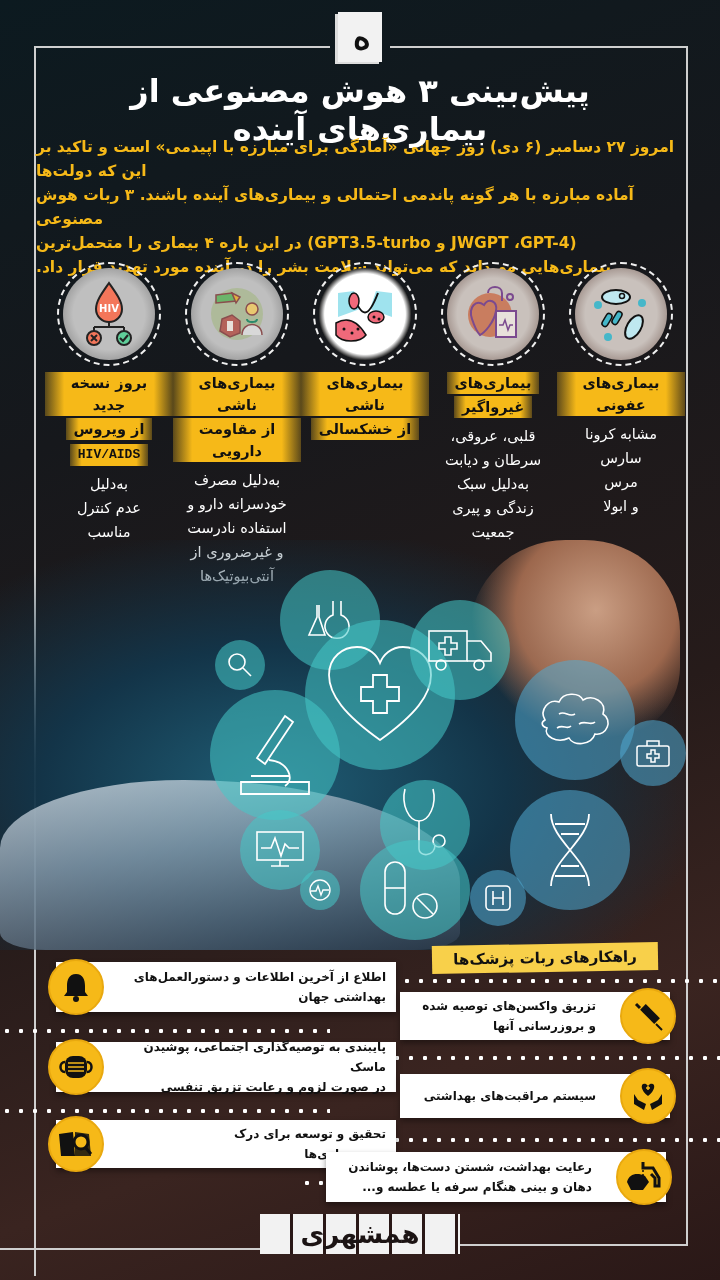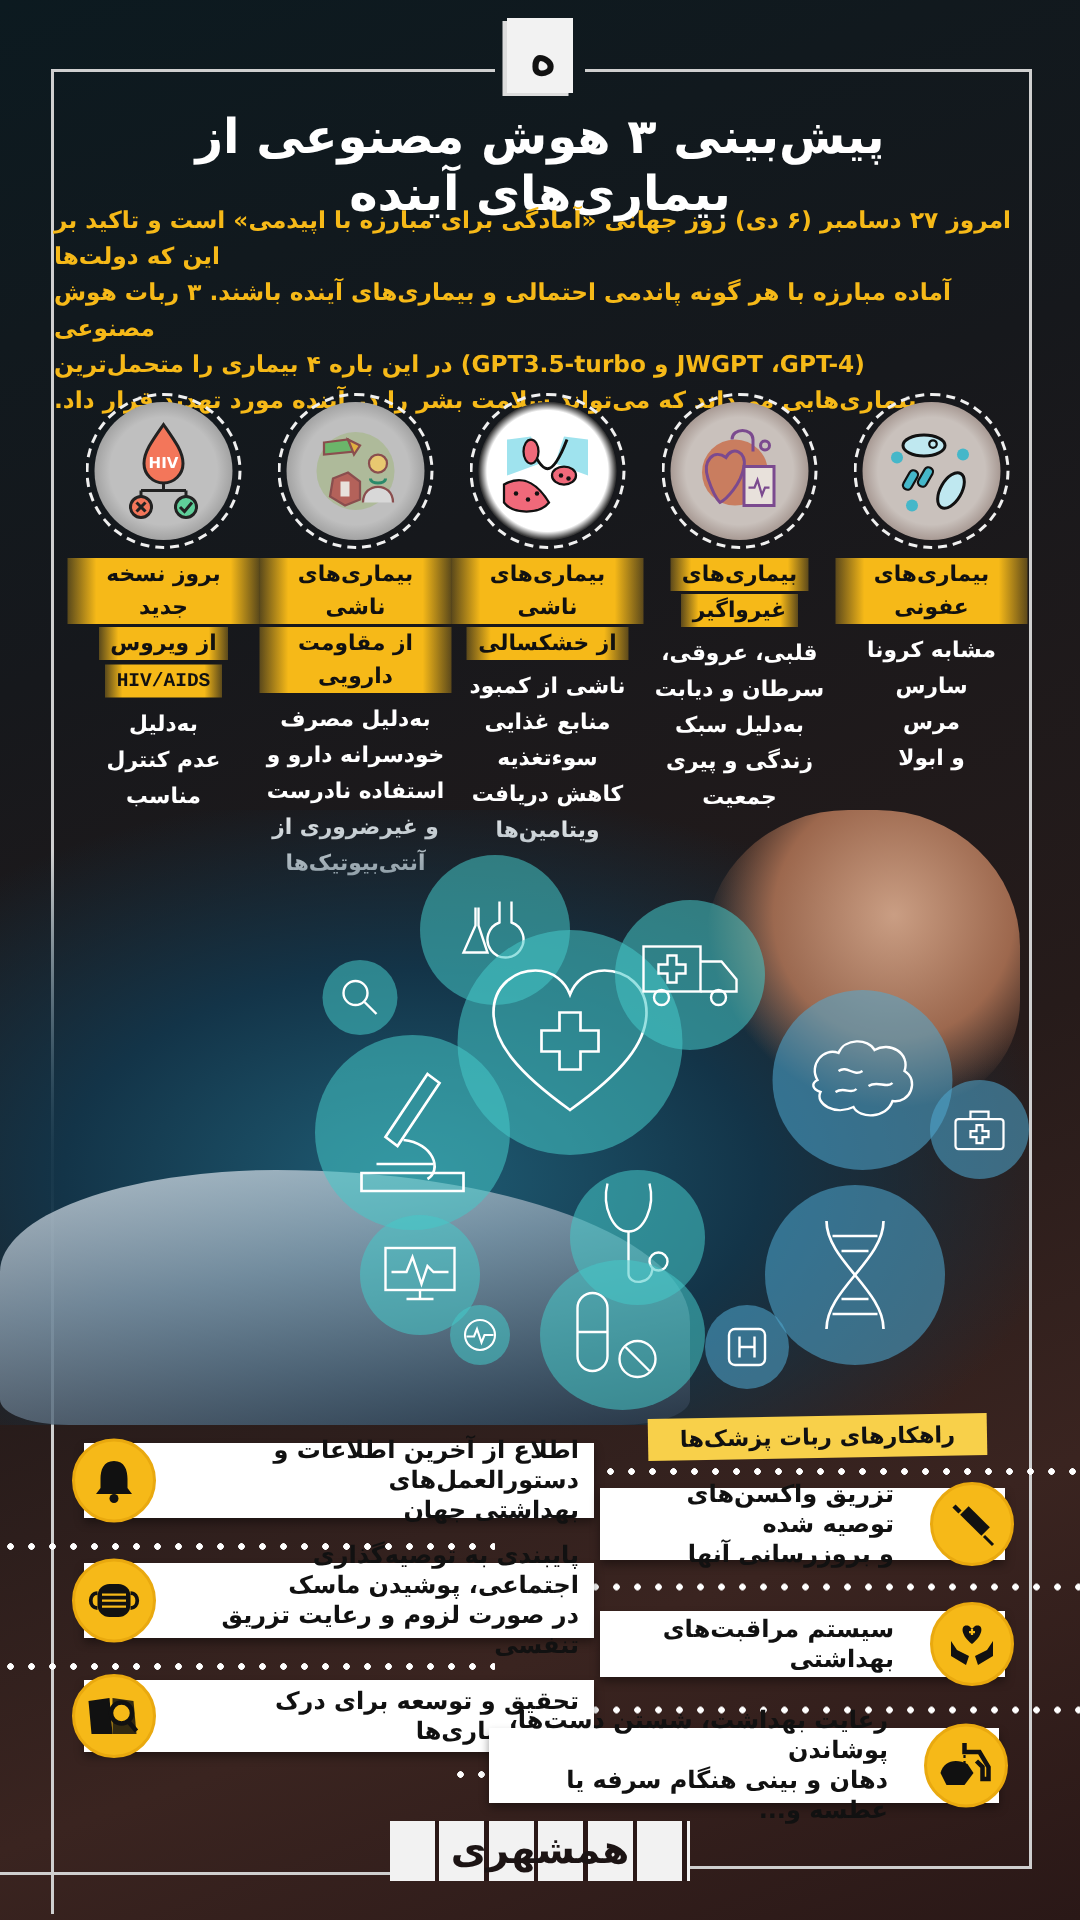--- a/index.html
+++ b/index.html
@@ -52,21 +52,21 @@
     .card .circle.white { background: radial-gradient(circle, #fff 62%, #3a3a3a 70%, #777 100%); }
     .card .circle.brown { background: radial-gradient(circle, #c9c1bc 55%, #6b5149 100%); }
     .card .heading {
       margin-top: 6px; line-height: 22px; font-weight: bold; font-size: 14.5px; color: #111;
     }
     .card .heading span {
       display: inline-block; padding: 0 8px; margin-bottom: 2px;
       background: linear-gradient(90deg, rgba(246,185,24,0.3), #f6b918 15%, #f6b918 85%, rgba(246,185,24,0.3));
     }
     .card .heading span.latin { font-family: Liberation Mono, monospace; font-size: 13px; }
-    .card .desc { margin-top: 4px; font-size: 14.5px; line-height: 24px; color: #fff; font-weight: bold; }
+    .card .desc { margin-top: 4px; font-size: 14.5px; line-height: 24px; color: #fff; }
 
     .hero {
       position: absolute; left: 0; top: 540px; width: 686px; height: 410px; overflow: hidden;
       background: radial-gradient(ellipse at 40% 60%, #1f5d75 0%, #133448 40%, rgba(20,25,35,0) 75%);
     }
     .bubble {
       position: absolute; border-radius: 50%;
       background: rgba(70, 200, 200, 0.55);
       display: flex; align-items: center; justify-content: center;
     }
@@ -90,21 +90,21 @@
       display: flex; align-items: center; justify-content: center;
       transform: rotate(-1deg);
     }
     .dots {
       position: absolute; height: 6px; left: 0; width: 720px;
       background-image: radial-gradient(circle, #fff 2px, transparent 2.4px);
       background-size: 14px 6px;
     }
     .tip {
       position: absolute; background: #fff; color: #111;
-      font-size: 16px; line-height: 20px; font-weight: bold;
+      font-size: 12px; line-height: 20px; font-weight: bold;
       display: flex; align-items: center;
       box-shadow: 0 3px 6px rgba(0,0,0,0.4);
     }
     .tip .icon {
       position: absolute; width: 56px; height: 56px; border-radius: 50%;
       background: #f6b918; display: flex; align-items: center; justify-content: center;
       border: 2px solid #e9a90f;
     }
     .tip .text { padding: 0 10px; }
     .tip.left { flex-direction: row; }
@@ -215,27 +215,20 @@
             <circle cx="28" cy="50" r="1.5" fill="#111"></circle>
           <circle cx="44" cy="38" r="1.5" fill="#111"></circle>
             <circle cx="49" cy="40" r="1.5" fill="#111"></circle>
         </svg>
       </div>
     </div>
     <div class="heading">
       <span>بیماری‌های ناشی</span><br>
       <span>از خشکسالی</span>
     </div>
-    <div class="desc">
-      <div>ناشی از کمبود</div>
-      <div>منابع غذایی</div>
-      <div>سوءتغذیه</div>
-      <div>کاهش دریافت</div>
-      <div>ویتامین‌ها</div>
-    </div>
   </div>
 
   <div class="card" style="right:384px;">
     <div class="circle-wrap">
       <div class="circle">
         <svg width="70" height="70" viewBox="0 0 70 70">
           <circle cx="35" cy="35" r="26" fill="#a7b88a" opacity="0.7"></circle>
           <path d="M14 16 L30 14 L34 22 L14 24Z" fill="#6bb56a" stroke="#8a4e4e" stroke-width="1.5"></path>
           <path d="M30 14 L38 18 L34 24Z" fill="#e0b040" stroke="#8a4e4e" stroke-width="1.5"></path>
           <polygon points="20,40 30,36 38,42 38,54 28,58 18,52" fill="#b4625a" stroke="#8a4e4e" stroke-width="1.5"></polygon>

